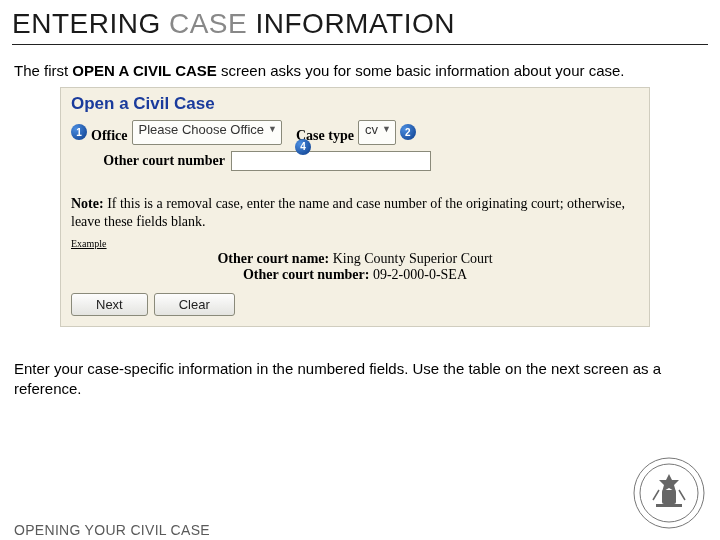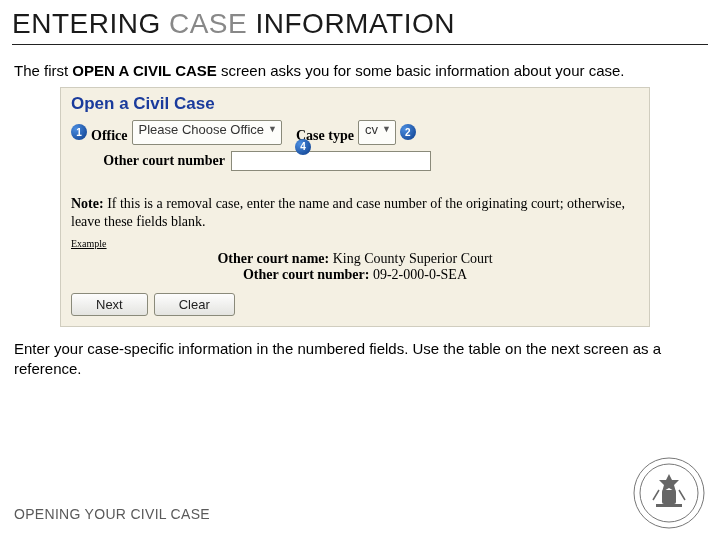--- a/index.html
+++ b/index.html
@@ -24,22 +24,22 @@
   .text-input { width: 200px; height: 20px; background: #fff; border: 1px solid #8a8a7a; }
   .note { font-size: 14px; margin-top: 24px; line-height: 1.35; font-family: "Times New Roman", serif; }
   .note .b { font-weight: 700; }
   .example-u { text-decoration: underline; font-size: 10px; margin-top: 6px; display: inline-block; font-family: "Times New Roman", serif; }
   .example-line { font-size: 14px; font-family: "Times New Roman", serif; text-align: center; }
   .example-line .b { font-weight: 700; }
   .btn-row { display: flex; gap: 6px; margin-top: 10px; }
   .btn { background: linear-gradient(#fdfdfd, #e4e4e0); border: 1px solid #8a8a7a; border-radius: 3px; padding: 3px 24px; font-size: 13px; font-family: Arial, sans-serif; color: #222; }
   .badge4-wrap { position: relative; }
   .badge4 { position: absolute; left: 224px; top: -12px; }
-  .outro { font-size: 15px; padding: 12px 14px 0 14px; color: #000; font-family: "Arial Narrow", Arial, sans-serif; font-stretch: condensed; line-height: 1.3; }
-  .footer { position: absolute; bottom: 18px; left: 14px; font-size: 14px; color: #5a5a5a; font-family: "Arial Narrow", Arial, sans-serif; font-stretch: condensed; letter-spacing: 0.3px; }
+  .outro { font-size: 15px; padding: 12px 14px 0 14px; color: #000; font-family: "Arial Narrow", Arial, sans-serif; font-stretch: condensed; line-height: 1.3; margin-top: 20px; }
+  .footer { position: absolute; bottom: 2px; left: 14px; font-size: 14px; color: #5a5a5a; font-family: "Arial Narrow", Arial, sans-serif; font-stretch: condensed; letter-spacing: 0.3px; }
   .seal { position: absolute; right: 14px; bottom: 6px; }
 </style>
 </head>
 <body>
 
 <h1 class="page-title">
   <span>ENTERING </span><span class="gray">CASE </span><span>INFORMATION</span>
 </h1>
 <hr class="title-rule">
 

